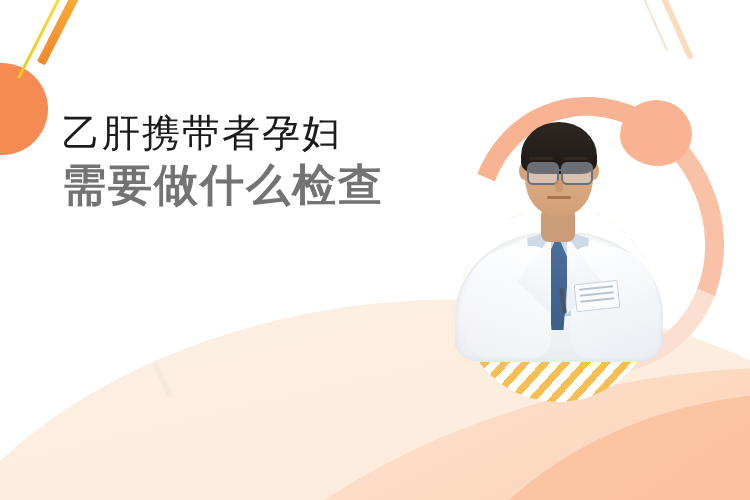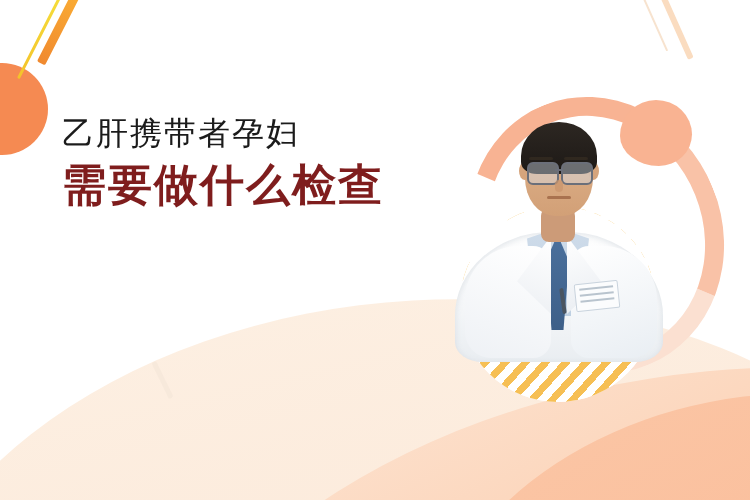--- a/index.html
+++ b/index.html
@@ -265,32 +265,32 @@
   }
 
   
   .text-block {
     position: absolute;
     left: 62px;
     top: 110px;
     width: 380px;
   }
   .title-line1 {
-    font-size: 32px;
+    font-size: 38px;
     line-height: 46px;
     letter-spacing: 2px;
     color: #1b1b1b;
     font-weight: 400;
     white-space: nowrap;
   }
   .title-line2 {
     font-size: 44px;
     line-height: 54px;
     letter-spacing: 2px;
-    color: #7f1d1d;
+    color: #737373;
     font-weight: 700;
     white-space: nowrap;
     margin-top: 2px;
   }
   .byline {
     margin-top: 30px;
     white-space: nowrap;
     font-size: 19px;
     line-height: 30px;
   }

